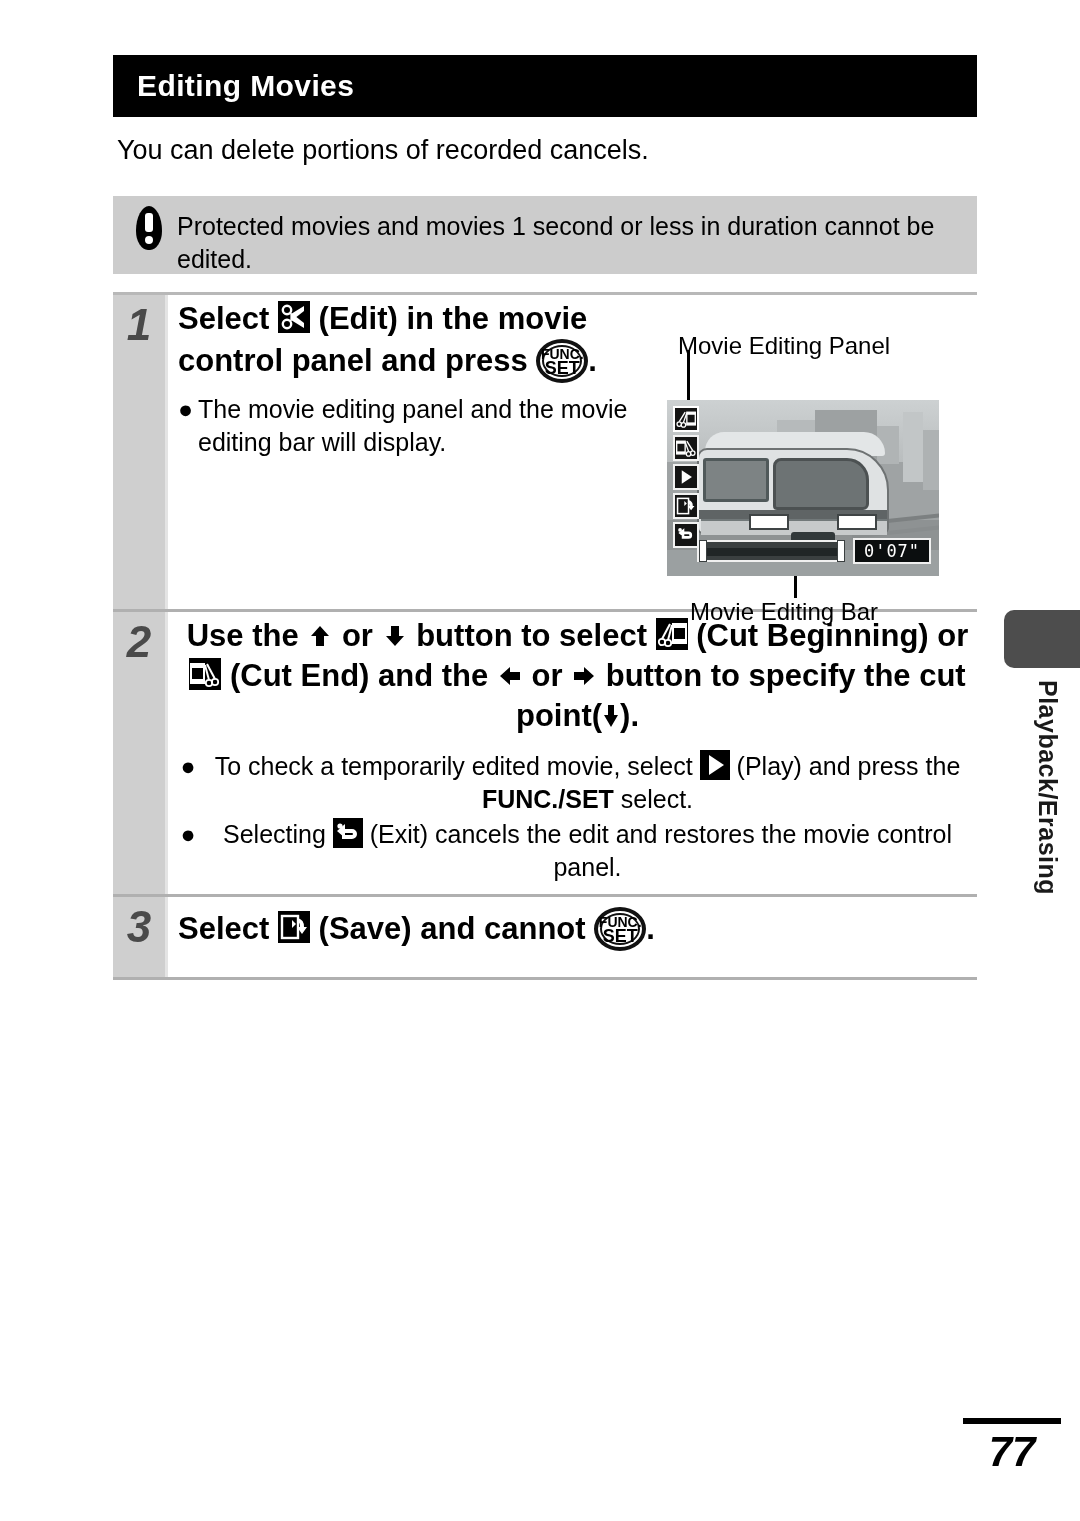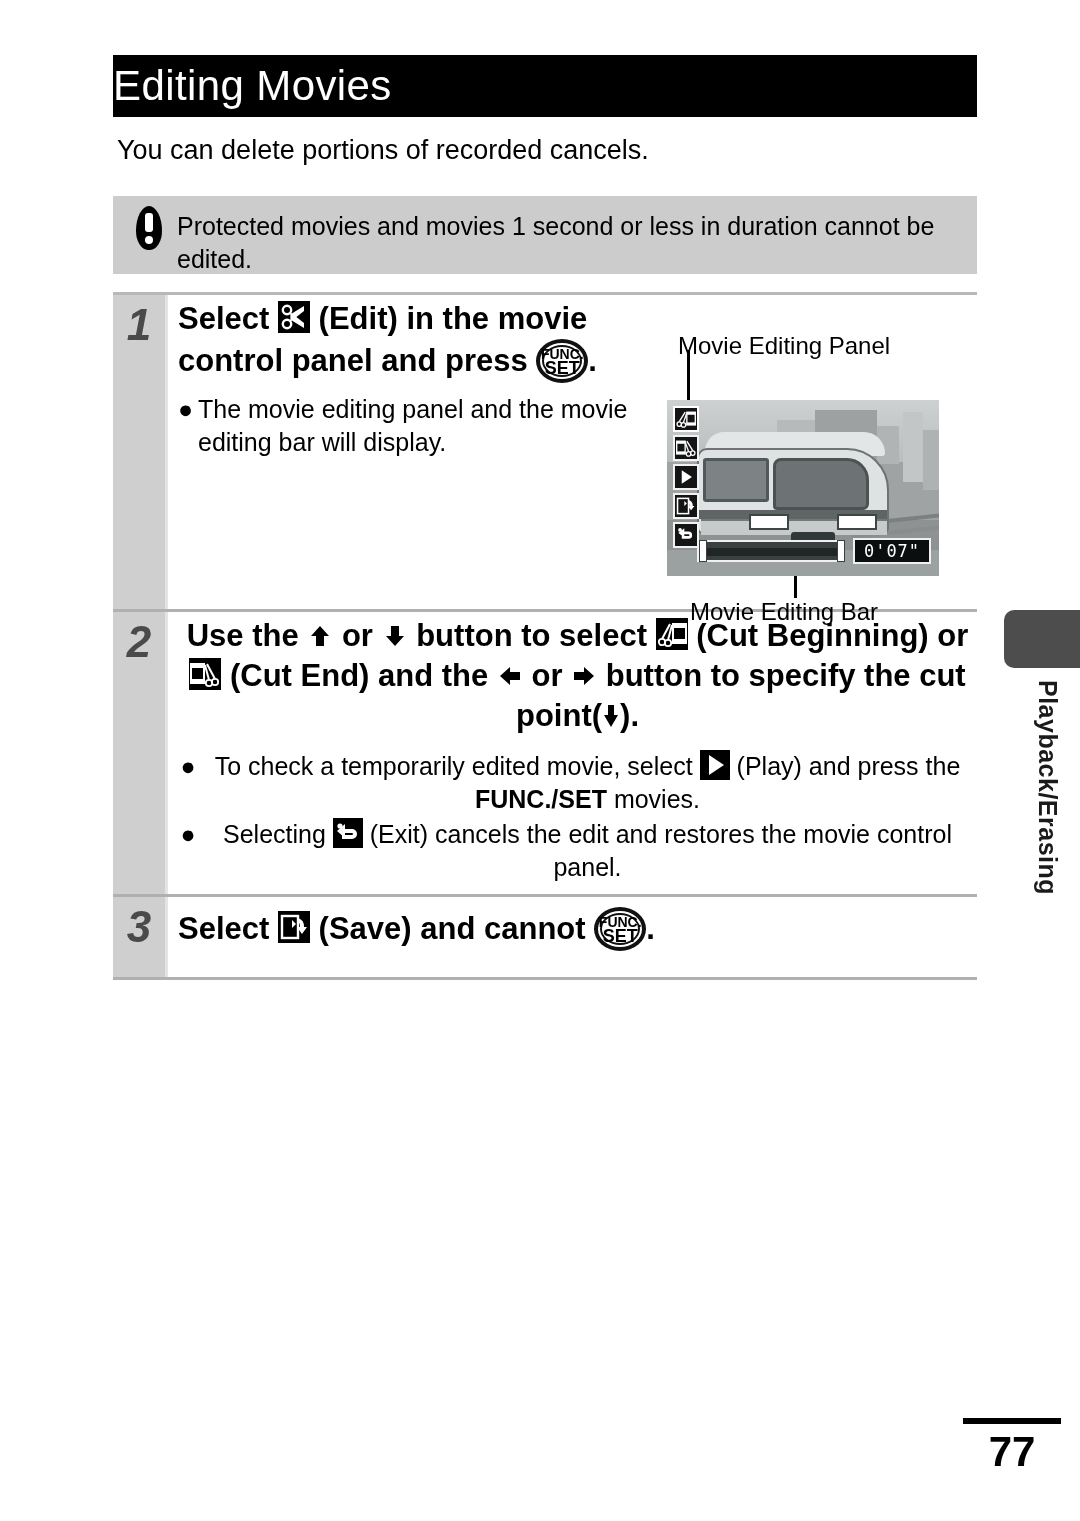--- a/index.html
+++ b/index.html
@@ -9,21 +9,21 @@
     color:#000;overflow:hidden;position:relative;
   }
   .page{position:absolute;left:0;top:0;width:1080px;height:1521px;}
 
   
   .title-bar{
     position:absolute;left:113px;top:55px;width:864px;height:62px;
     background:#000;color:#fff;display:flex;align-items:center;
   }
   .title-bar .title-text{
-    font-size:42px;font-weight:normal;letter-spacing:0.4px;
+    font-size:30px;font-weight:bold;letter-spacing:0.4px;padding-left:24px;
   }
 
   
   .intro{
     position:absolute;left:117px;top:133px;width:860px;
     font-size:27px;line-height:34px;
   }
 
   
   .warn{
@@ -203,21 +203,21 @@
     margin-top:12px;width:58px;
     writing-mode:vertical-rl;text-orientation:mixed;
     font-size:25px;font-weight:bold;color:#1a1a1a;letter-spacing:0.5px;
     text-align:left;
   }
 
   
   .foot-rule{position:absolute;left:963px;top:1418px;width:98px;height:6px;background:#000;}
   .pageno{
     position:absolute;left:963px;top:1428px;width:98px;
-    font-size:42px;font-weight:bold;text-align:center;
+    font-size:42px;font-weight:bold;font-style:italic;text-align:center;
   }
 </style>
 </head>
 <body>
 
 <div class="page">
 
   <div class="title-bar">
     <span class="title-text">Editing Movies</span>
   </div>
@@ -331,21 +331,21 @@
             <span class="dot">●</span>
             <span class="btxt">
               <span>To check a temporarily edited movie, select</span>
               <span class="ic ic-sm" style="vertical-align:-5px;">
                 <svg class="glyph" viewBox="0 0 30 30">
                     <path d="M9 5 L24 15 L9 25 Z" fill="#fff"></path>
                   </svg>
               </span>
               <span>(Play) and press the</span>
               <b>FUNC./SET</b>
-              <span>movies.</span>
+              <span>select.</span>
             </span>
           </div>
           <div class="bullet">
             <span class="dot">●</span>
             <span class="btxt">
               <span>Selecting</span>
               <span class="ic ic-sm" style="vertical-align:-5px;">
                 <svg class="glyph" viewBox="0 0 30 30">
                   <circle cx="7" cy="8" r="2.6" fill="#fff"></circle>
                   <path d="M12 6 L12 11 L19 11 A5 5 0 0 1 19 21 L9 21 L9 17 L19 17 A1 1 0 0 0 19 15 L12 15 L12 20 L4 13 Z" fill="#fff"></path>

